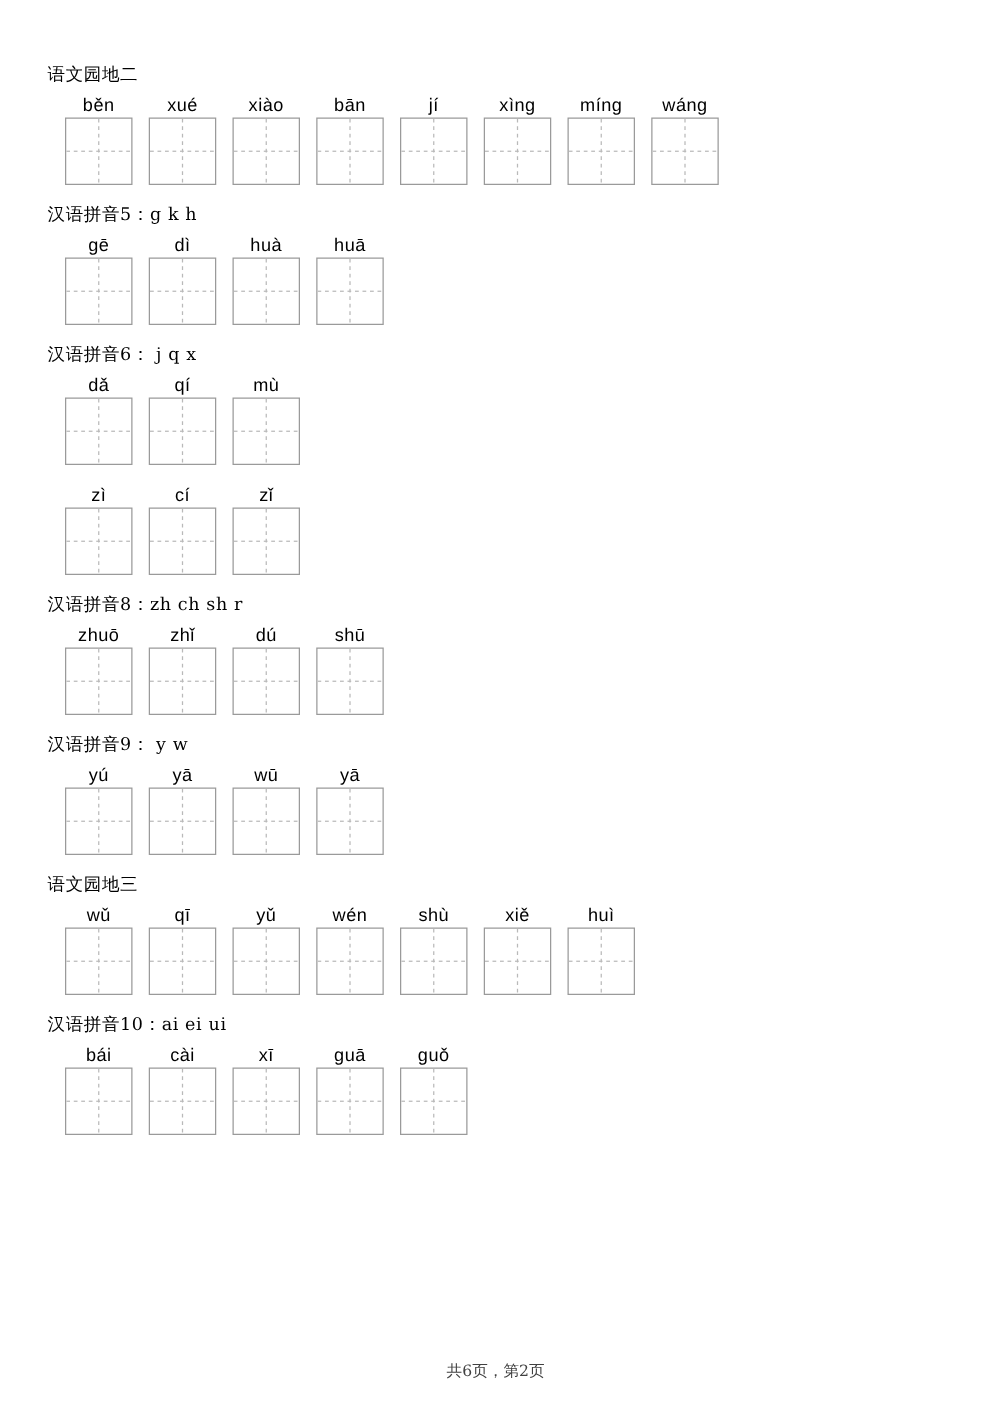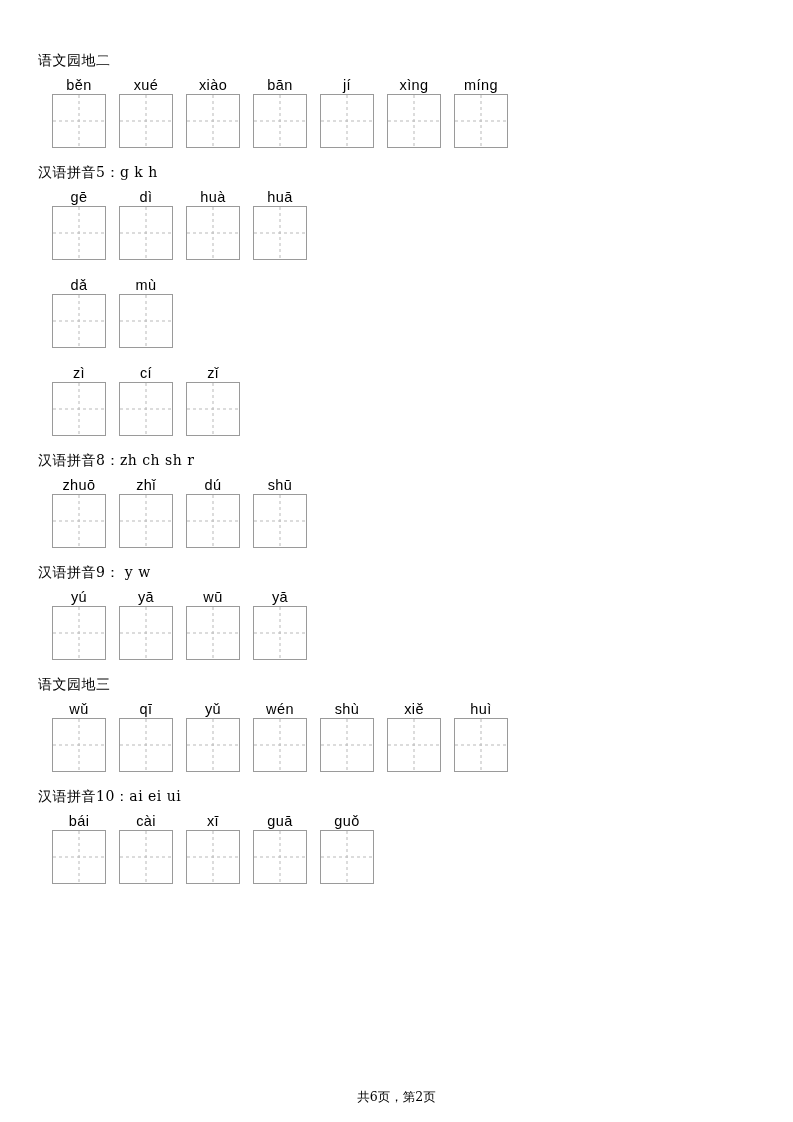--- a/index.html
+++ b/index.html
@@ -94,21 +94,21 @@
     padding-left: 8px;
   }
   .footer {
     position: absolute;
     left: 0;
     right: 0;
     bottom: 16px;
     text-align: center;
     font-family: "DejaVu Serif", "Liberation Serif", serif;
     font-size: 12.5px;
-    color: #000000;
+    color: #404040;
   }
   .sec-gap-lg { margin-top: 14px; }
 </style>
 </head>
 <body>
 
 <div class="page">
 
   <div class="section">
     <div class="section-title">语文园地二</div>
@@ -134,20 +134,24 @@
         <div class="tianzi"></div>
       </div>
       <div class="cellgroup">
         <div class="pinyin">xìng</div>
         <div class="tianzi"></div>
       </div>
       <div class="cellgroup">
         <div class="pinyin">míng</div>
         <div class="tianzi"></div>
       </div>
+      <div class="cellgroup">
+        <div class="pinyin">wáng</div>
+        <div class="tianzi"></div>
+      </div>
     </div>
   </div>
 
   <div class="section sec-gap-lg">
     <div class="section-title">汉语拼音5：g k h</div>
     <div class="row row-indent">
       <div class="cellgroup">
         <div class="pinyin">gē</div>
         <div class="tianzi"></div>
       </div>
@@ -160,23 +164,28 @@
         <div class="tianzi"></div>
       </div>
       <div class="cellgroup">
         <div class="pinyin">huā</div>
         <div class="tianzi"></div>
       </div>
     </div>
   </div>
 
   <div class="section sec-gap-lg">
+    <div class="section-title">汉语拼音6： j q x</div>
     <div class="row row-indent">
       <div class="cellgroup">
         <div class="pinyin">dǎ</div>
+        <div class="tianzi"></div>
+      </div>
+      <div class="cellgroup">
+        <div class="pinyin">qí</div>
         <div class="tianzi"></div>
       </div>
       <div class="cellgroup">
         <div class="pinyin">mù</div>
         <div class="tianzi"></div>
       </div>
     </div>
   </div>
 
   <div class="section sec-gap-lg">

